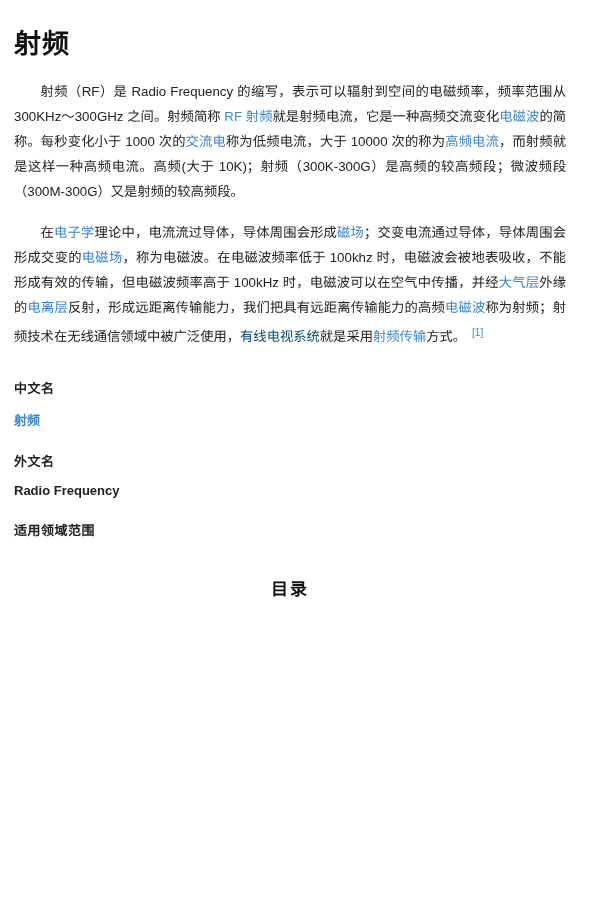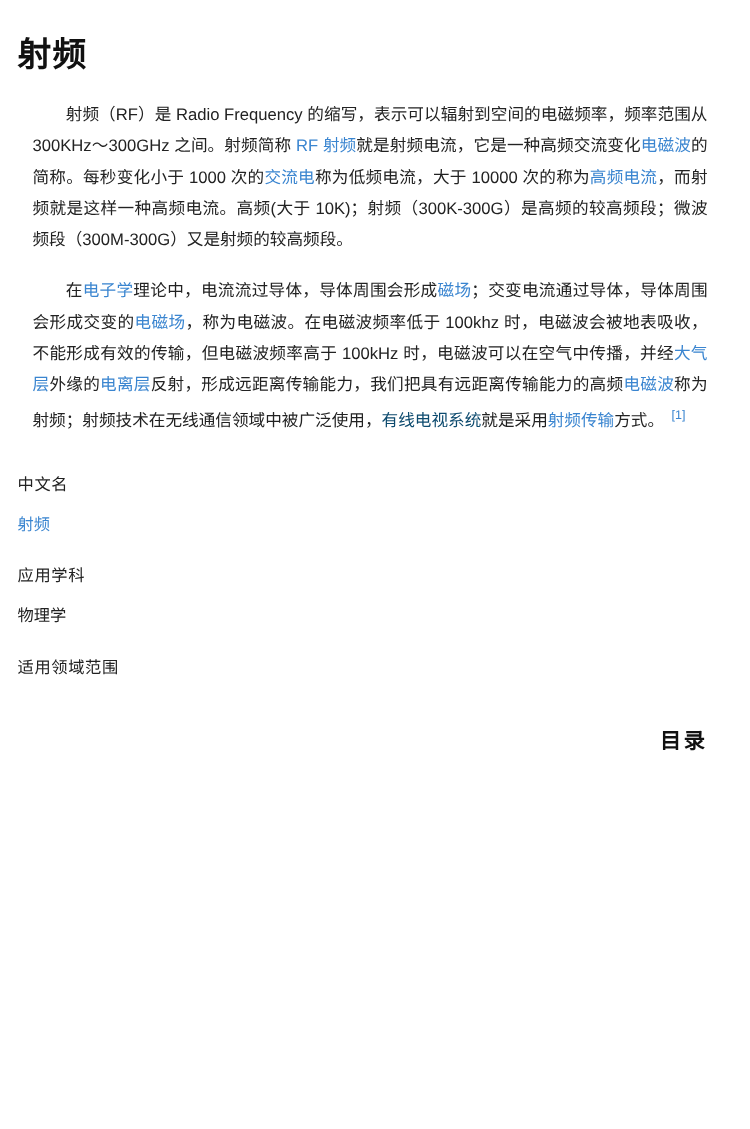--- a/index.html
+++ b/index.html
@@ -24,21 +24,21 @@
     font-size: 27px;
     font-weight: bold;
     margin: 22px 0 18px 0;
     letter-spacing: 1px;
     color: #111;
     font-family: "Liberation Sans", "DejaVu Sans", sans-serif;
   }
   p.para {
     font-size: 13.3px;
     line-height: 25px;
-    margin: 0 0 16px 12px;
+    margin: 0 0 16px 0;
     text-indent: 2em;
     text-align: justify;
     color: #222;
   }
   a.lnk {
     color: #3a85d0;
     text-decoration: none;
   }
   a.lnk.green {
     color: #0c4a6e;
@@ -47,39 +47,40 @@
     font-size: 10px;
     color: #3a85d0;
     vertical-align: super;
     margin-left: 6px;
   }
   .infobox {
     margin-top: 4px;
   }
   .info-row {
     margin: 0;
+    font-weight: bold;
   }
   .info-label {
     font-size: 13px;
     color: #222;
     margin: 0 0 0 0;
     padding: 13px 0 0 0;
     letter-spacing: 0.5px;
   }
   .info-value {
     font-size: 13px;
     color: #222;
     padding: 13px 0 9px 0;
     margin: 0;
   }
   .info-value.link {
     color: #3a85d0;
   }
   .toc-title {
-    text-align: right;
+    text-align: center;
     font-size: 17px;
     font-weight: bold;
     color: #111;
     margin-top: 36px;
     letter-spacing: 2px;
   }
 </style>
 </head>
 <body>
 
@@ -91,29 +92,27 @@
   <p class="para" id="para-2"><span>在</span><a class="lnk" href="#">电子学</a><span>理论中，电流流过导体，导体周围会形成</span><a class="lnk" href="#">磁场</a><span>；交变电流通过导体，导体周围会形成交变的</span><a class="lnk" href="#">电磁场</a><span>，称为电磁波。在电磁波频率低于 100khz 时，电磁波会被地表吸收，不能形成有效的传输，但电磁波频率高于 100kHz 时，电磁波可以在空气中传播，并经</span><a class="lnk" href="#">大气层</a><span>外缘的</span><a class="lnk" href="#">电离层</a><span>反射，形成远距离传输能力，我们把具有远距离传输能力的高频</span><a class="lnk" href="#">电磁波</a><span>称为射频；射频技术在无线通信领域中被广泛使用，</span><a class="lnk green" href="#">有线电视系统</a><span>就是采用</span><a class="lnk" href="#">射频传输</a><span>方式。</span><sup class="ref">[1]</sup></p>
 
   <div class="infobox">
 
     <div class="info-row">
       <div class="info-label">中文名</div>
       <div class="info-value link">射频</div>
     </div>
 
     <div class="info-row">
+      <div class="info-label">外文名</div>
+      <div class="info-value">Radio Frequency</div>
     </div>
 
     <div class="info-row">
     </div>
 
-    <div class="info-row">
-      <div class="info-label">应用学科</div>
-      <div class="info-value">物理学</div>
-    </div>
 
     <div class="info-row">
       <div class="info-label">适用领域范围</div>
     </div>
 
   </div>
 
   <div class="toc-title">目录</div>
 
 </div>

